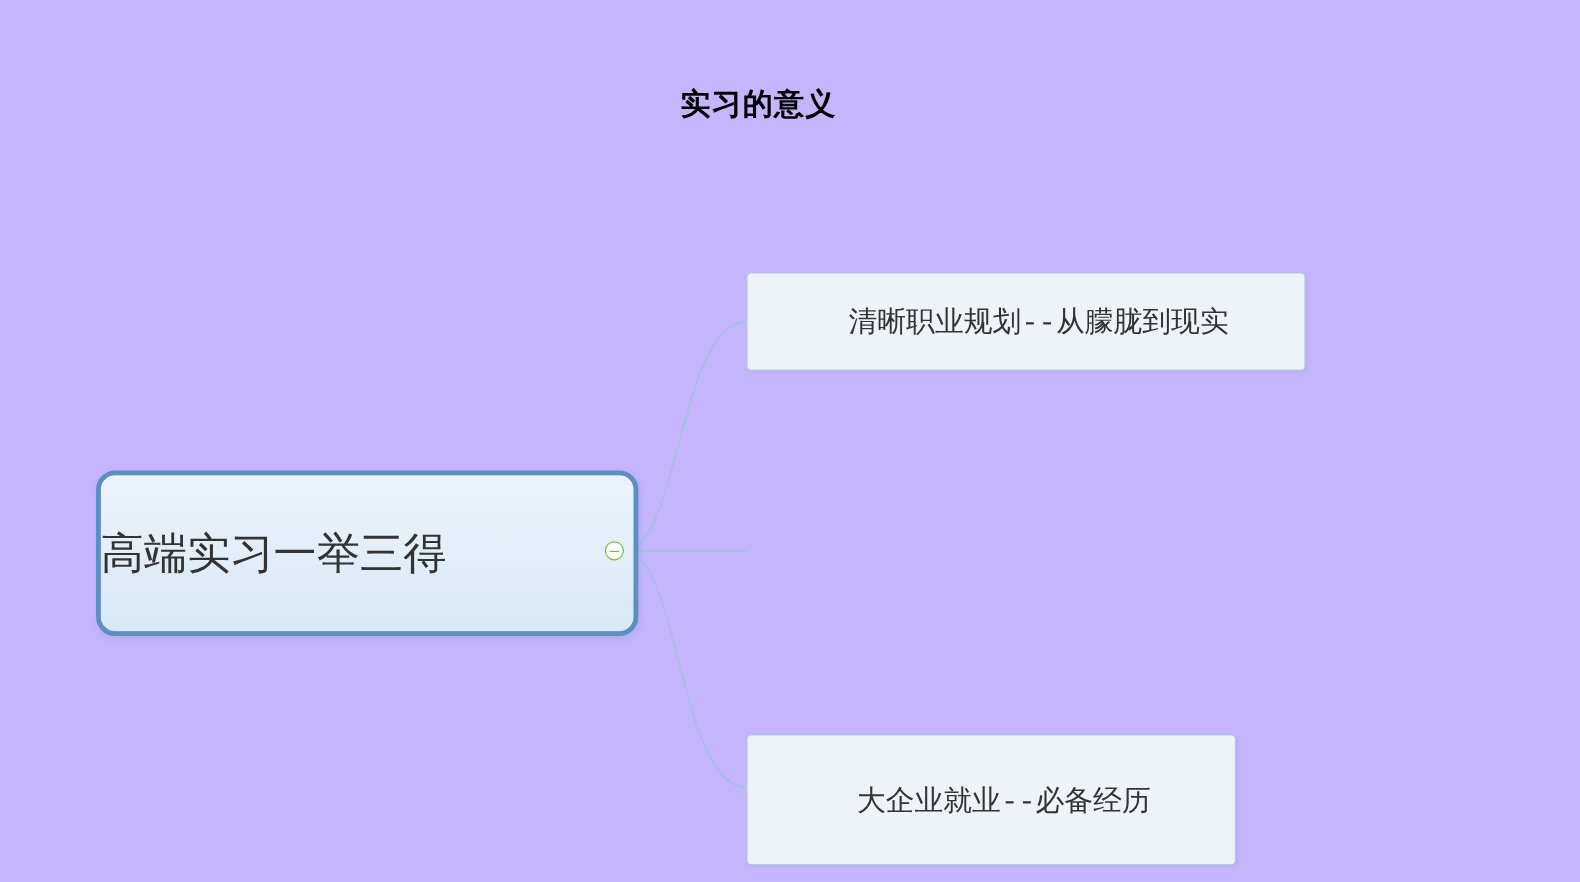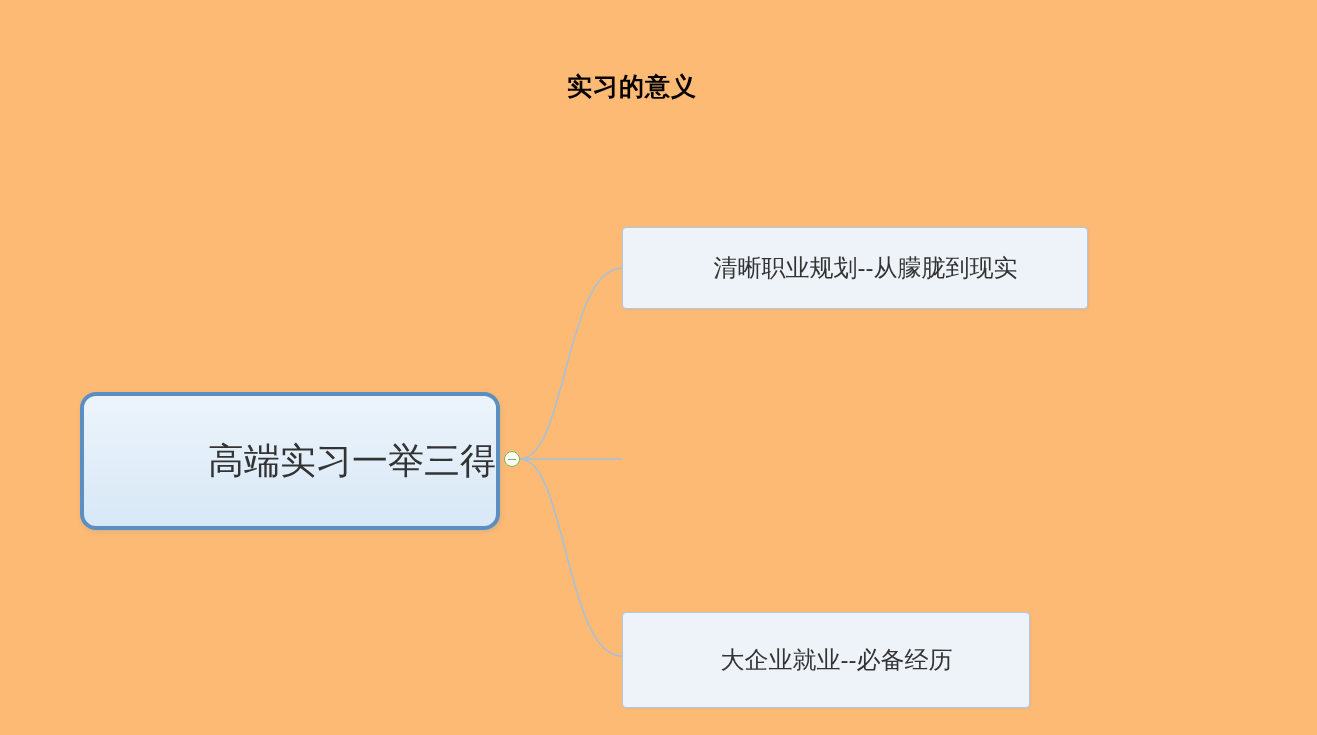--- a/index.html
+++ b/index.html
@@ -5,21 +5,21 @@
   html, body {
     margin: 0;
     padding: 0;
     background: #ffffff;
     font-family: "DejaVu Sans", "Liberation Sans", sans-serif;
   }
   .canvas {
     position: relative;
     width: 1317px;
     height: 735px;
-    background: #fdba74;
+    background: #c4b5fd;
     overflow: hidden;
   }
   .map-title {
     position: absolute;
     top: 70px;
     left: 0;
     width: 1264px;
     margin: 0;
     text-align: center;
     font-size: 25px;
@@ -36,29 +36,29 @@
   }
   .connectors path {
     fill: none;
     stroke: var(--connector, #a3c1dd);
     stroke-width: 1.5;
   }
   .root-node {
     position: absolute;
     left: 80px;
     top: 392px;
-    width: 420px;
+    width: 452px;
     height: 138px;
     box-sizing: border-box;
     border: 4px solid var(--root-border, #5b8ec1);
     border-radius: 16px;
     background: linear-gradient(to bottom, var(--root-fill-top, #ecf4fb), var(--root-fill-bottom, #d8e8f6));
     display: flex;
     align-items: center;
-    justify-content: flex-end;
+    justify-content: flex-start;
     box-shadow: 1px 2px 4px rgba(120, 150, 180, 0.25);
     cursor: pointer;
   }
   .root-node span {
     font-family: "Liberation Serif", "DejaVu Serif", serif;
     font-size: 36px;
     color: var(--text-color, #333333);
     white-space: nowrap;
   }
   .toggle {
@@ -89,29 +89,29 @@
     background: var(--child-fill, #eef3f9);
     border: 1px solid var(--child-border, #afc9e3);
     border-radius: 4px;
     display: flex;
     align-items: center;
     justify-content: center;
     box-shadow: 1px 1px 2px rgba(140, 160, 185, 0.2);
     cursor: pointer;
   }
   .child-node span {
-    font-family: Liberation Sans, sans-serif;
+    font-family: Liberation Mono, monospace;
     font-size: 24px;
     color: var(--text-color, #333333);
     white-space: nowrap;
     margin-left: 21px;
   }
   .child-1 { left: 622px; top: 227px; width: 466px; height: 82px; }
   .child-2 { left: 622px; top: 421px; width: 632px; height: 77px; }
-  .child-3 { left: 622px; top: 612px; width: 408px; height: 96px; }
+  .child-3 { left: 622px; top: 612px; width: 408px; height: 109px; }
 </style>
 </head>
 <body>
 
 <div class="canvas">
 
   <h1 class="map-title">实习的意义</h1>
 
   <svg class="connectors" width="1317" height="735" viewBox="0 0 1317 735" xmlns="http://www.w3.org/2000/svg">
     <path d="M 520 459 C 566 459, 566 268, 622 268"></path>

